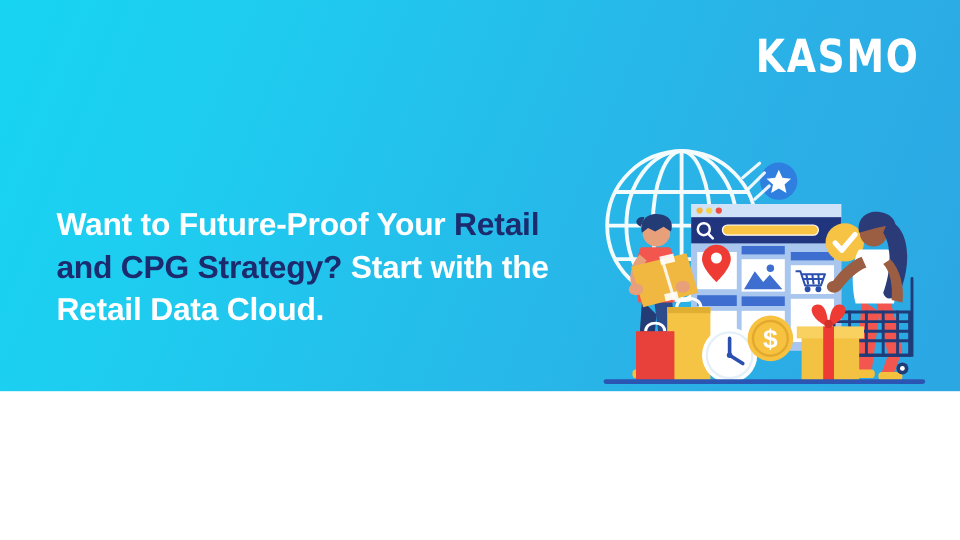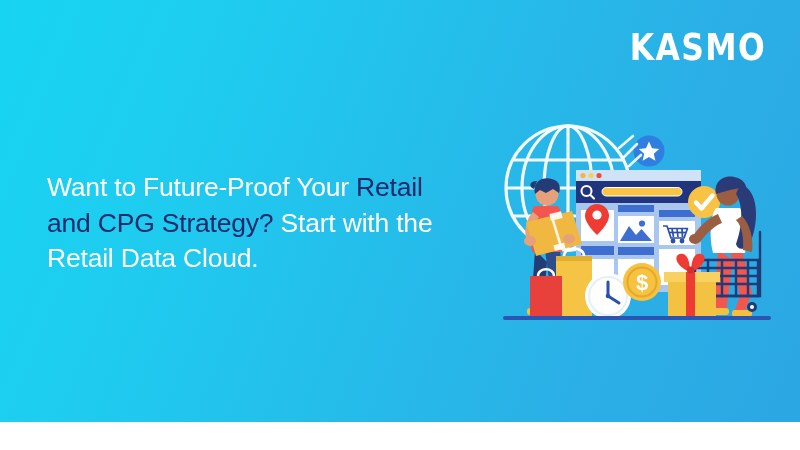--- a/index.html
+++ b/index.html
@@ -1,37 +1,37 @@
 <!DOCTYPE html>
 <html><head>
 <meta charset="utf-8">
 <style>
   html,body{margin:0;padding:0;}
   body{
     width:800px;height:450px;overflow:hidden;
     font-family:"Liberation Sans", sans-serif;
   }
   #banner{
-    position:relative;width:800px;height:422px;overflow:hidden;
+    position:relative;width:800px;height:326px;overflow:hidden;
     background:linear-gradient(112deg,#17D4F2 0%,#1ECDF0 22%,#25BCEA 52%,#2BAFE6 76%,#2BA7E3 100%);
   }
 
   
   #logo{
     position:absolute;right:34px;top:28px;
     font-family:"DejaVu Sans Condensed","Liberation Sans",sans-serif;
     font-weight:700;font-size:38px;letter-spacing:1.5px;
     color:#ffffff;line-height:1;
     transform:scaleX(.92);transform-origin:right center;
   }
 
   
   #headline{
     position:absolute;left:47px;top:170px;width:420px;
-    font-size:26.5px;font-weight:400;line-height:1.345;
+    font-size:26.5px;font-weight:700;line-height:1.345;
     letter-spacing:-.2px;color:#ffffff;
   }
   #headline .navy{color:#1C2A6E;}
 
   
   #art{position:absolute;left:490px;top:110px;width:300px;height:225px;}
   #art svg{display:block;width:300px;height:225px;overflow:visible;}
 </style>
 </head>
 <body>

